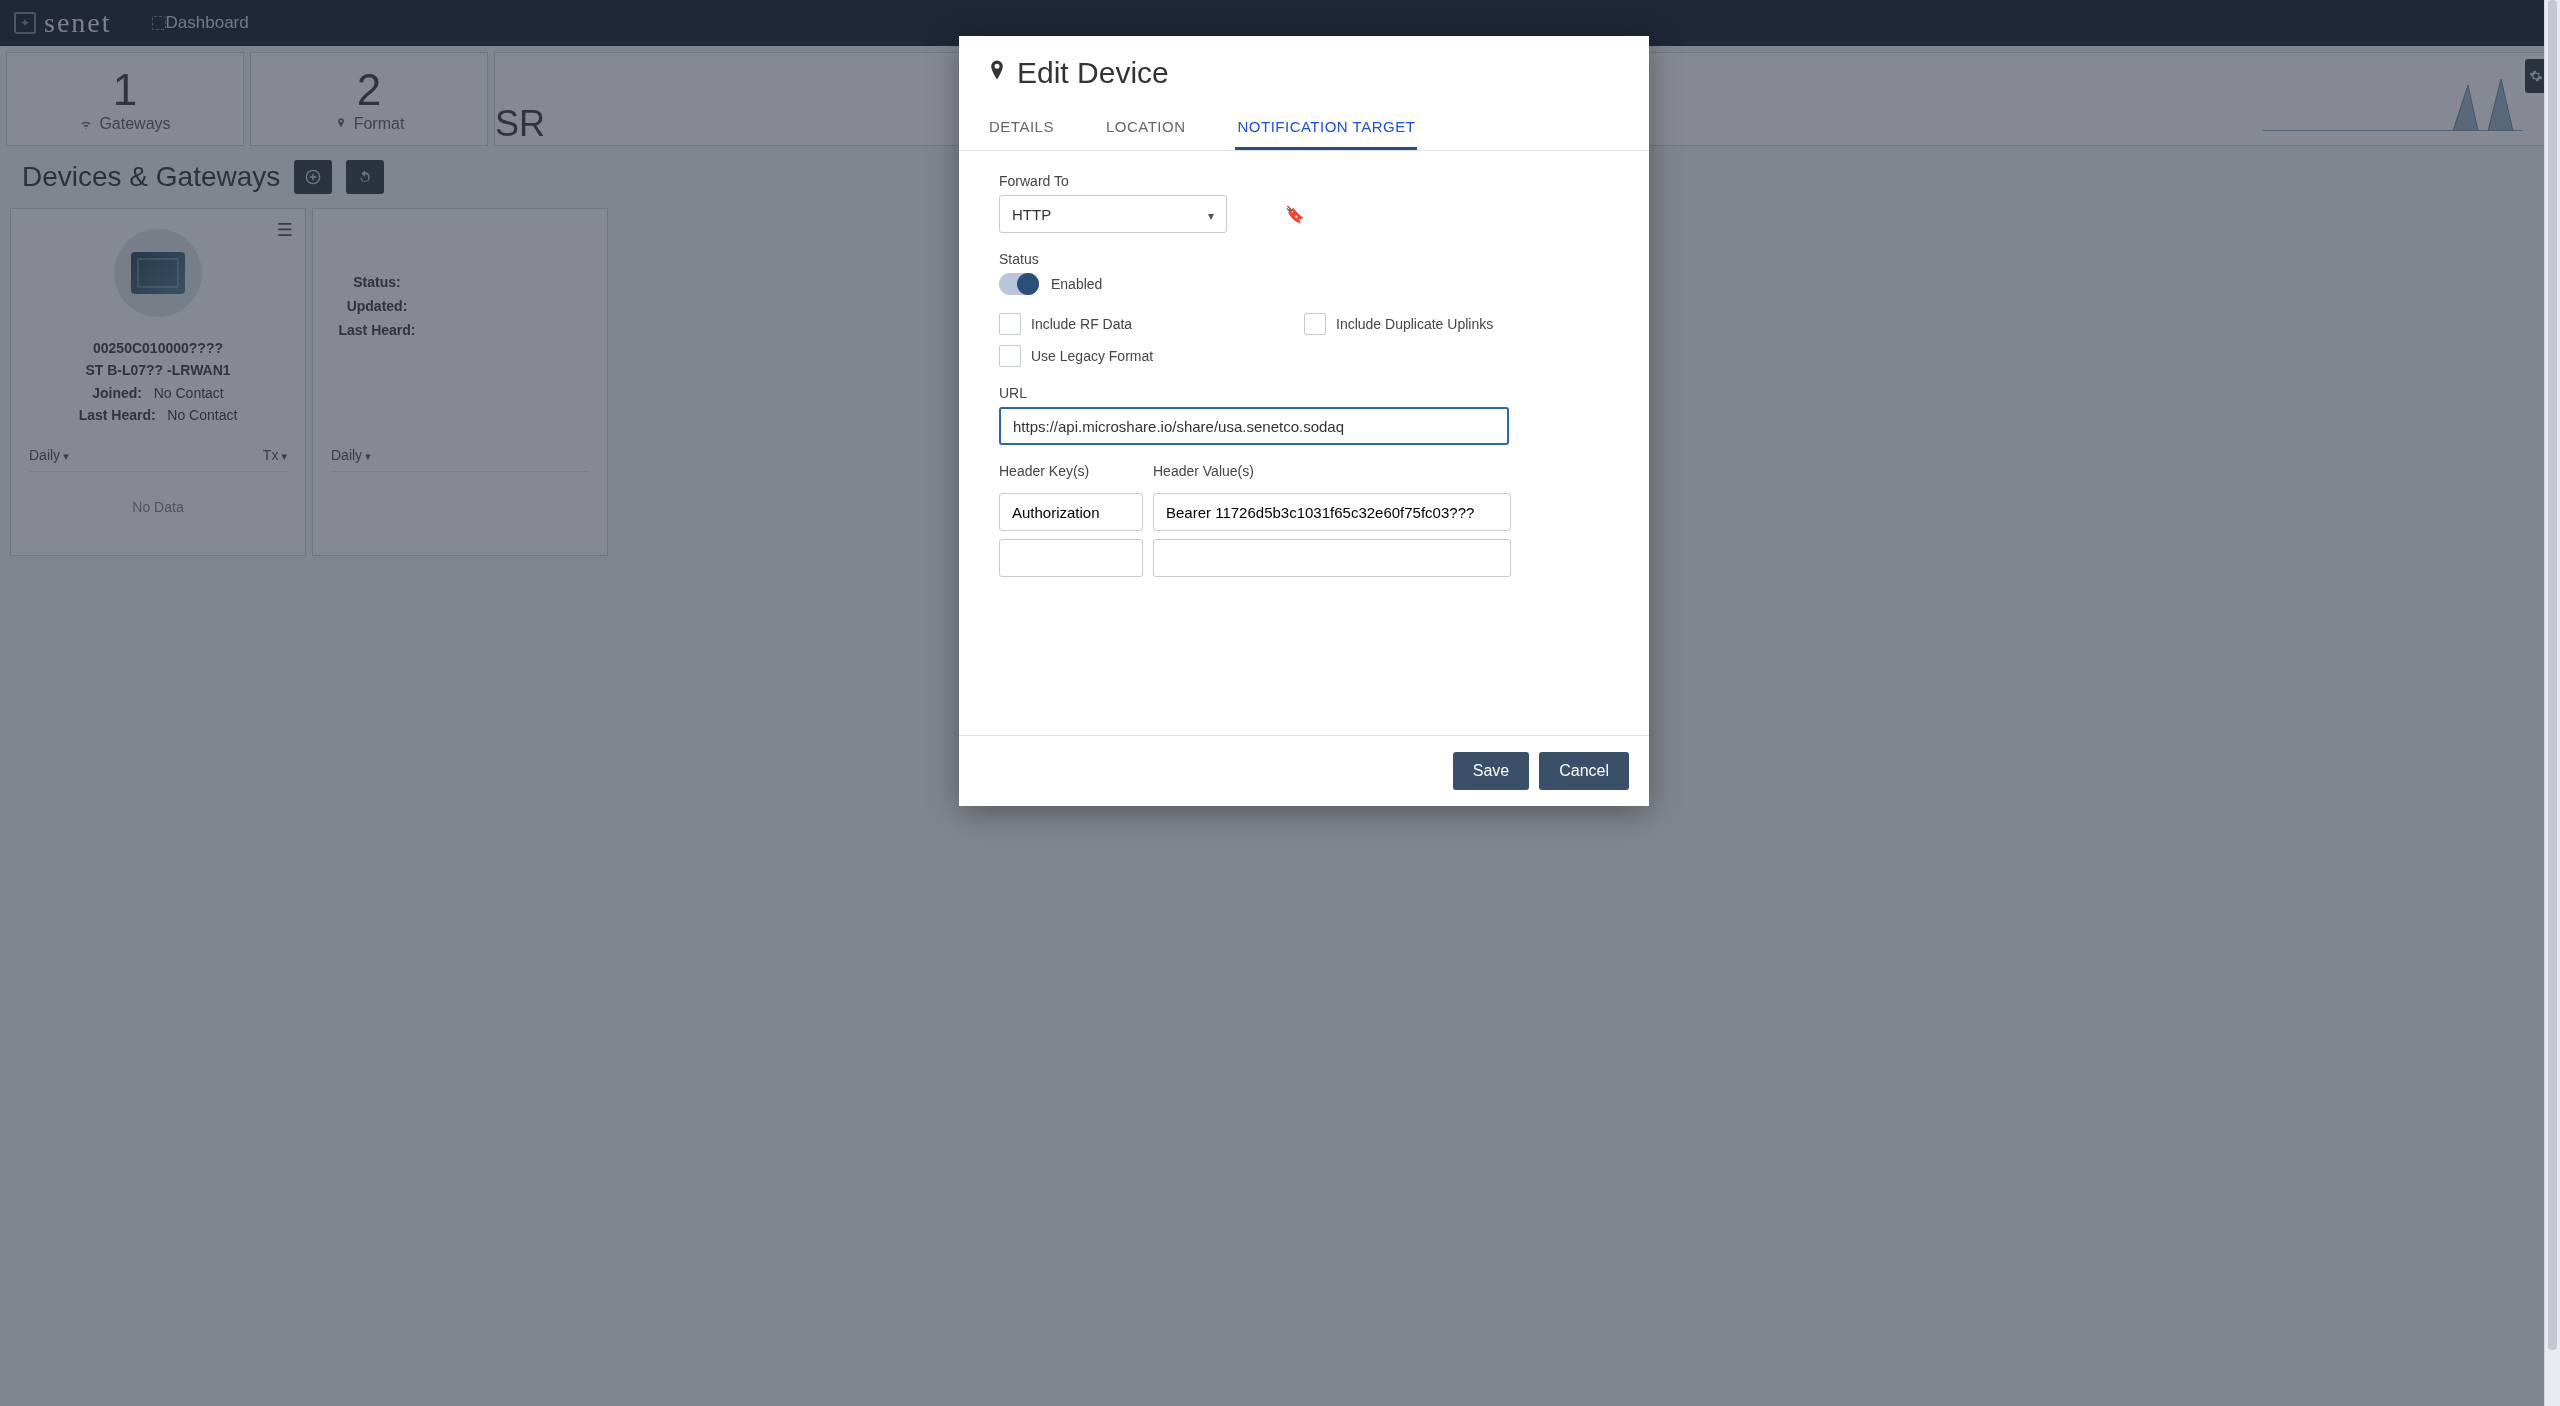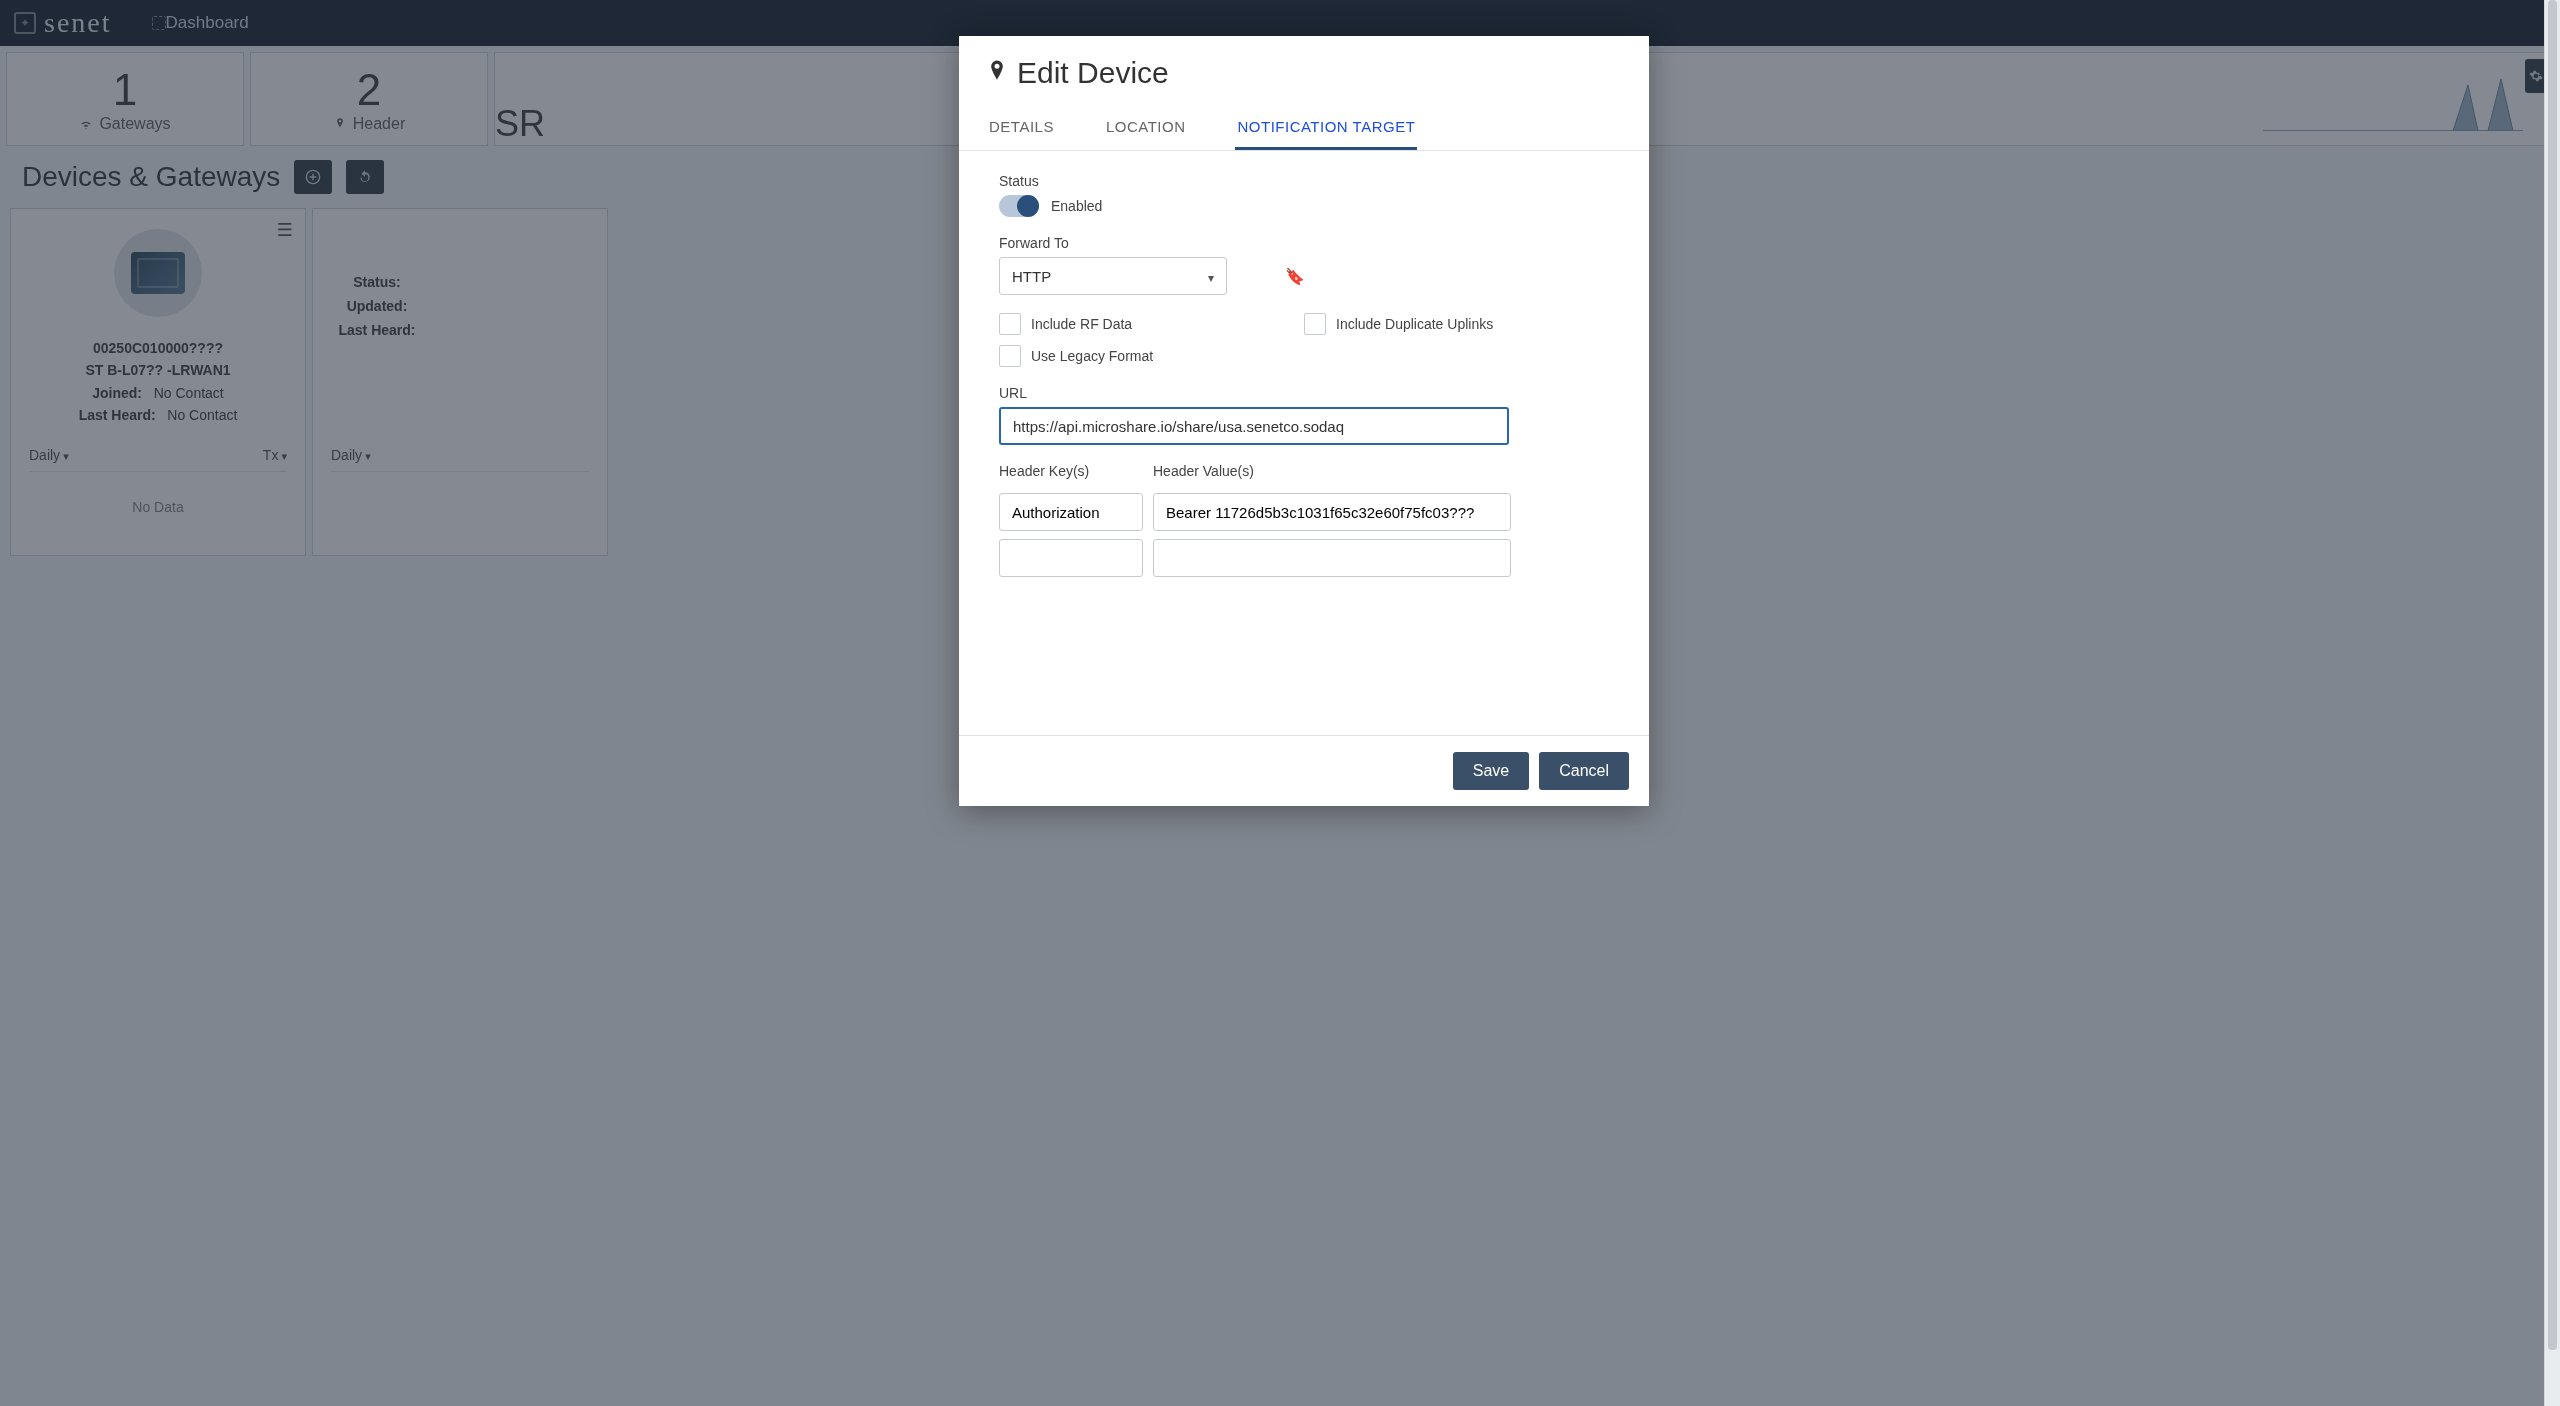--- a/index.html
+++ b/index.html
@@ -226,21 +226,21 @@
           </svg>
         <span>Gateways</span>
       </div>
     </div>
     <div class="summary-card">
       <div class="summary-num">2</div>
       <div class="summary-label">
         <svg viewBox="0 0 24 24">
             <path d="M12 2a5 5 0 0 1 5 5c0 3-5 11-5 11S7 10 7 7a5 5 0 0 1 5-5zm0 3a2 2 0 1 0 0 4 2 2 0 0 0 0-4z"></path>
           </svg>
-        <span>Header</span>
+        <span>Format</span>
       </div>
     </div>
     <div class="summary-card wide">
       <div class="text-right">SR</div>
       <svg class="spark" width="260" height="56" viewBox="0 0 260 56">
         <polyline fill="#9fb6c9" stroke="#6d8aa2" stroke-width="1" points="0,56 190,56 205,10 215,56 225,56 238,4 250,56 260,56 260,56 0,56"></polyline>
       </svg>
       <div class="gear-btn">
         <svg width="14" height="14" viewBox="0 0 24 24" fill="#cfd6de">
             <path d="M12 8a4 4 0 1 0 0 8 4 4 0 0 0 0-8zm9 4a7 7 0 0 1-.1 1.2l2.1 1.6-2 3.4-2.5-1a7 7 0 0 1-2 1.2l-.4 2.6h-4l-.4-2.6a7 7 0 0 1-2-1.2l-2.5 1-2-3.4 2.1-1.6A7 7 0 0 1 3 12a7 7 0 0 1 .1-1.2L1 9.2l2-3.4 2.5 1a7 7 0 0 1 2-1.2L7.9 3h4l.4 2.6a7 7 0 0 1 2 1.2l2.5-1 2 3.4-2.1 1.6c.1.4.1.8.1 1.2z"></path>
@@ -318,41 +318,41 @@
 
     <div class="tabs">
       <div class="tab">DETAILS</div>
       <div class="tab">LOCATION</div>
       <div class="tab active">NOTIFICATION TARGET</div>
     </div>
 
     <div class="modal-body">
 
       <div class="form-row">
+        <span class="form-label">Forward To</span>
+        <div class="forward-row">
+          <div class="select">
+            <span>HTTP</span>
+            <span class="caret"></span>
+          </div>
+          <span class="bookmark-icon">🔖</span>
+        </div>
+      </div>
+
+      <div class="form-row">
         <span class="form-label">Status</span>
         <div class="toggle-wrap">
           <div class="toggle">
               <div class="knob"></div>
             </div>
           <span>Enabled</span>
         </div>
       </div>
 
       <div class="form-row">
-        <span class="form-label">Forward To</span>
-        <div class="forward-row">
-          <div class="select">
-            <span>HTTP</span>
-            <span class="caret"></span>
-          </div>
-          <span class="bookmark-icon">🔖</span>
-        </div>
-      </div>
-
-      <div class="form-row">
         <div class="check-grid">
           <div class="check-item">
             <div class="checkbox"></div>
             <span>Include RF Data</span>
           </div>
           <div class="check-item">
             <div class="checkbox"></div>
             <span>Include Duplicate Uplinks</span>
           </div>
           <div class="check-item">

